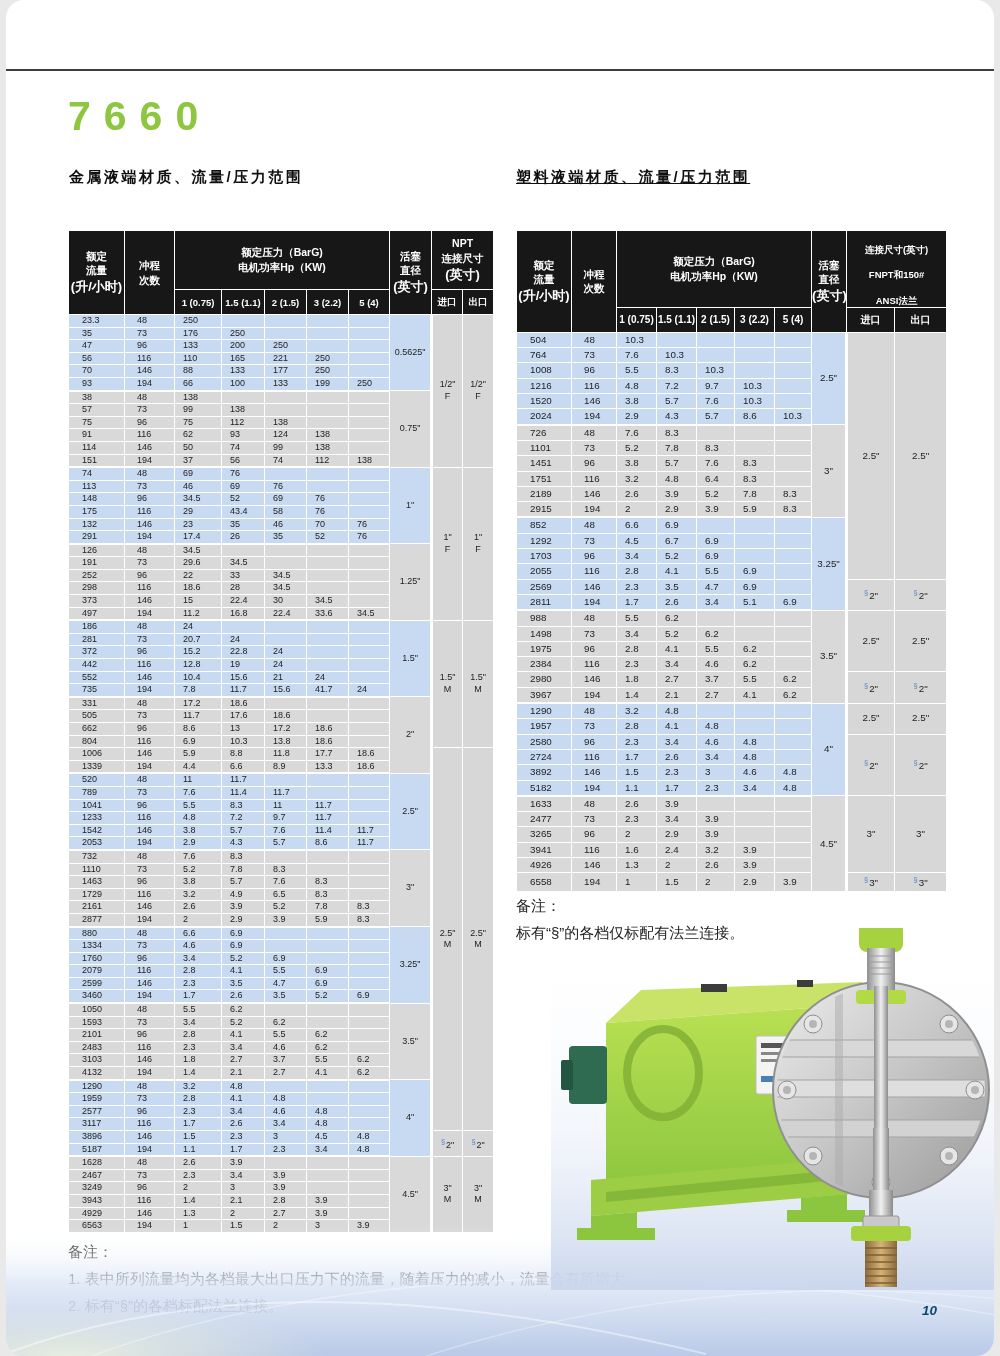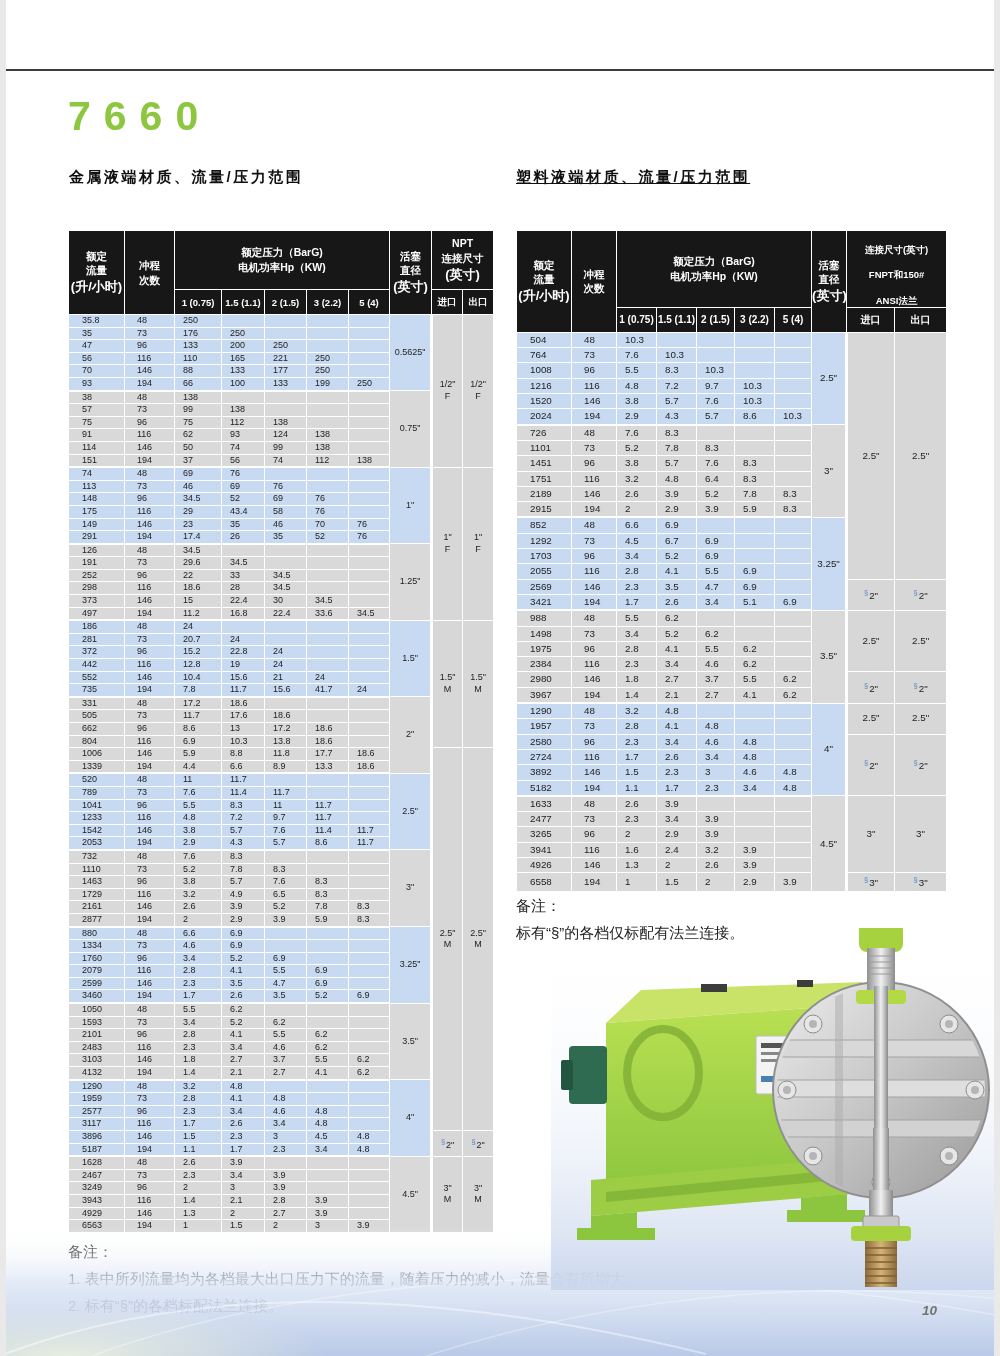--- a/index.html
+++ b/index.html
@@ -1,17 +1,17 @@
 <!DOCTYPE html>
 <html style="--accent: #8dc63f; --row-blue: #c7daf1; --row-gray: #d9d9d9; --header-bg: #171717; --flange-mark: #5b87c5;"><head>
 <meta charset="utf-8">
 <style>
   html,body{margin:0;padding:0;}
   body{font-family:"Liberation Sans",sans-serif;background:#e9e9e9;}
-  .page{position:relative;width:988px;height:1356px;background:#ffffff;overflow:hidden;margin:0 auto;}
+  .page{position:relative;width:988px;height:1356px;background:#ffffff;overflow:hidden;margin:0 auto;border-radius:18px;}
 
   .top-rule{position:absolute;top:69px;left:0;width:1000px;height:2px;background:#3d3d3d;}
 
   .model{position:absolute;left:62px;top:96px;font-size:41px;font-weight:bold;
          color:var(--accent,#8dc63f);letter-spacing:13px;line-height:1;}
 
   .sec-title{position:absolute;font-size:15px;font-weight:bold;color:#101010;letter-spacing:2.5px;white-space:nowrap;}
   .sec-range{position:absolute;font-size:14.5px;color:#3b82f6;letter-spacing:4px;white-space:nowrap;margin-top:46px;}
   #left-title{left:63px;top:168px;} #left-range{left:62px;top:198px;}
   #right-title{left:510px;top:168px;text-decoration:underline;} #right-range{left:509px;top:198px;}
@@ -44,21 +44,21 @@
 
   .notes{position:absolute;font-size:15px;color:#222;line-height:1.8;}
   #left-notes{left:62px;top:1238px;}
   #right-notes{left:510px;top:892px;}
   .notes div{white-space:nowrap;}
 
   .footer-decor{position:absolute;left:0;top:1226px;width:1000px;height:130px;}
   .pump{position:absolute;left:545px;top:928px;width:445px;height:362px;}
 
   .page-num{position:absolute;left:916px;top:1303px;font-size:13.5px;font-weight:bold;
-            font-style:italic;color:#737373;}
+            font-style:italic;color:#0c4a6e;}
 </style>
 </head>
 <body>
 
 <div class="page">
 
   <div class="top-rule"></div>
 
   <div class="model">7660</div>
 
@@ -112,21 +112,21 @@
           <th>1.5 (1.1)</th>
           <th>2 (1.5)</th>
           <th>3 (2.2)</th>
           <th>5 (4)</th>
           <th class="hio">进口</th>
           <th class="hio">出口</th>
         </tr>
       </thead>
       <tbody>
         <tr class="b0">
-          <td class="c0">35.8</td>
+          <td class="c0">23.3</td>
           <td class="c1">48</td>
           <td class="c2">250</td>
           <td class="c3"></td>
           <td class="c4"></td>
           <td class="c5"></td>
           <td class="c6"></td>
           <td class="piston" rowspan="6">0.5625"</td>
           <td class="conn" rowspan="12">
             <div>1/2"</div>
             <div>F</div>
@@ -275,21 +275,21 @@
         <tr class="b0">
           <td class="c0">175</td>
           <td class="c1">116</td>
           <td class="c2">29</td>
           <td class="c3">43.4</td>
           <td class="c4">58</td>
           <td class="c5">76</td>
           <td class="c6"></td>
         </tr>
         <tr class="b0">
-          <td class="c0">149</td>
+          <td class="c0">132</td>
           <td class="c1">146</td>
           <td class="c2">23</td>
           <td class="c3">35</td>
           <td class="c4">46</td>
           <td class="c5">70</td>
           <td class="c6">76</td>
         </tr>
         <tr class="b0 bend">
           <td class="c0">291</td>
           <td class="c1">194</td>
@@ -1038,21 +1038,21 @@
           <td class="c5">6.9</td>
           <td class="c6"></td>
           <td class="conn" rowspan="2">
             <div><sup class="sect">§</sup>2"</div>
           </td>
           <td class="conn" rowspan="2">
             <div><sup class="sect">§</sup>2"</div>
           </td>
         </tr>
         <tr class="b0 bend">
-          <td class="c0">3421</td>
+          <td class="c0">2811</td>
           <td class="c1">194</td>
           <td class="c2">1.7</td>
           <td class="c3">2.6</td>
           <td class="c4">3.4</td>
           <td class="c5">5.1</td>
           <td class="c6">6.9</td>
         </tr>
         <tr class="b1">
           <td class="c0">988</td>
           <td class="c1">48</td>

